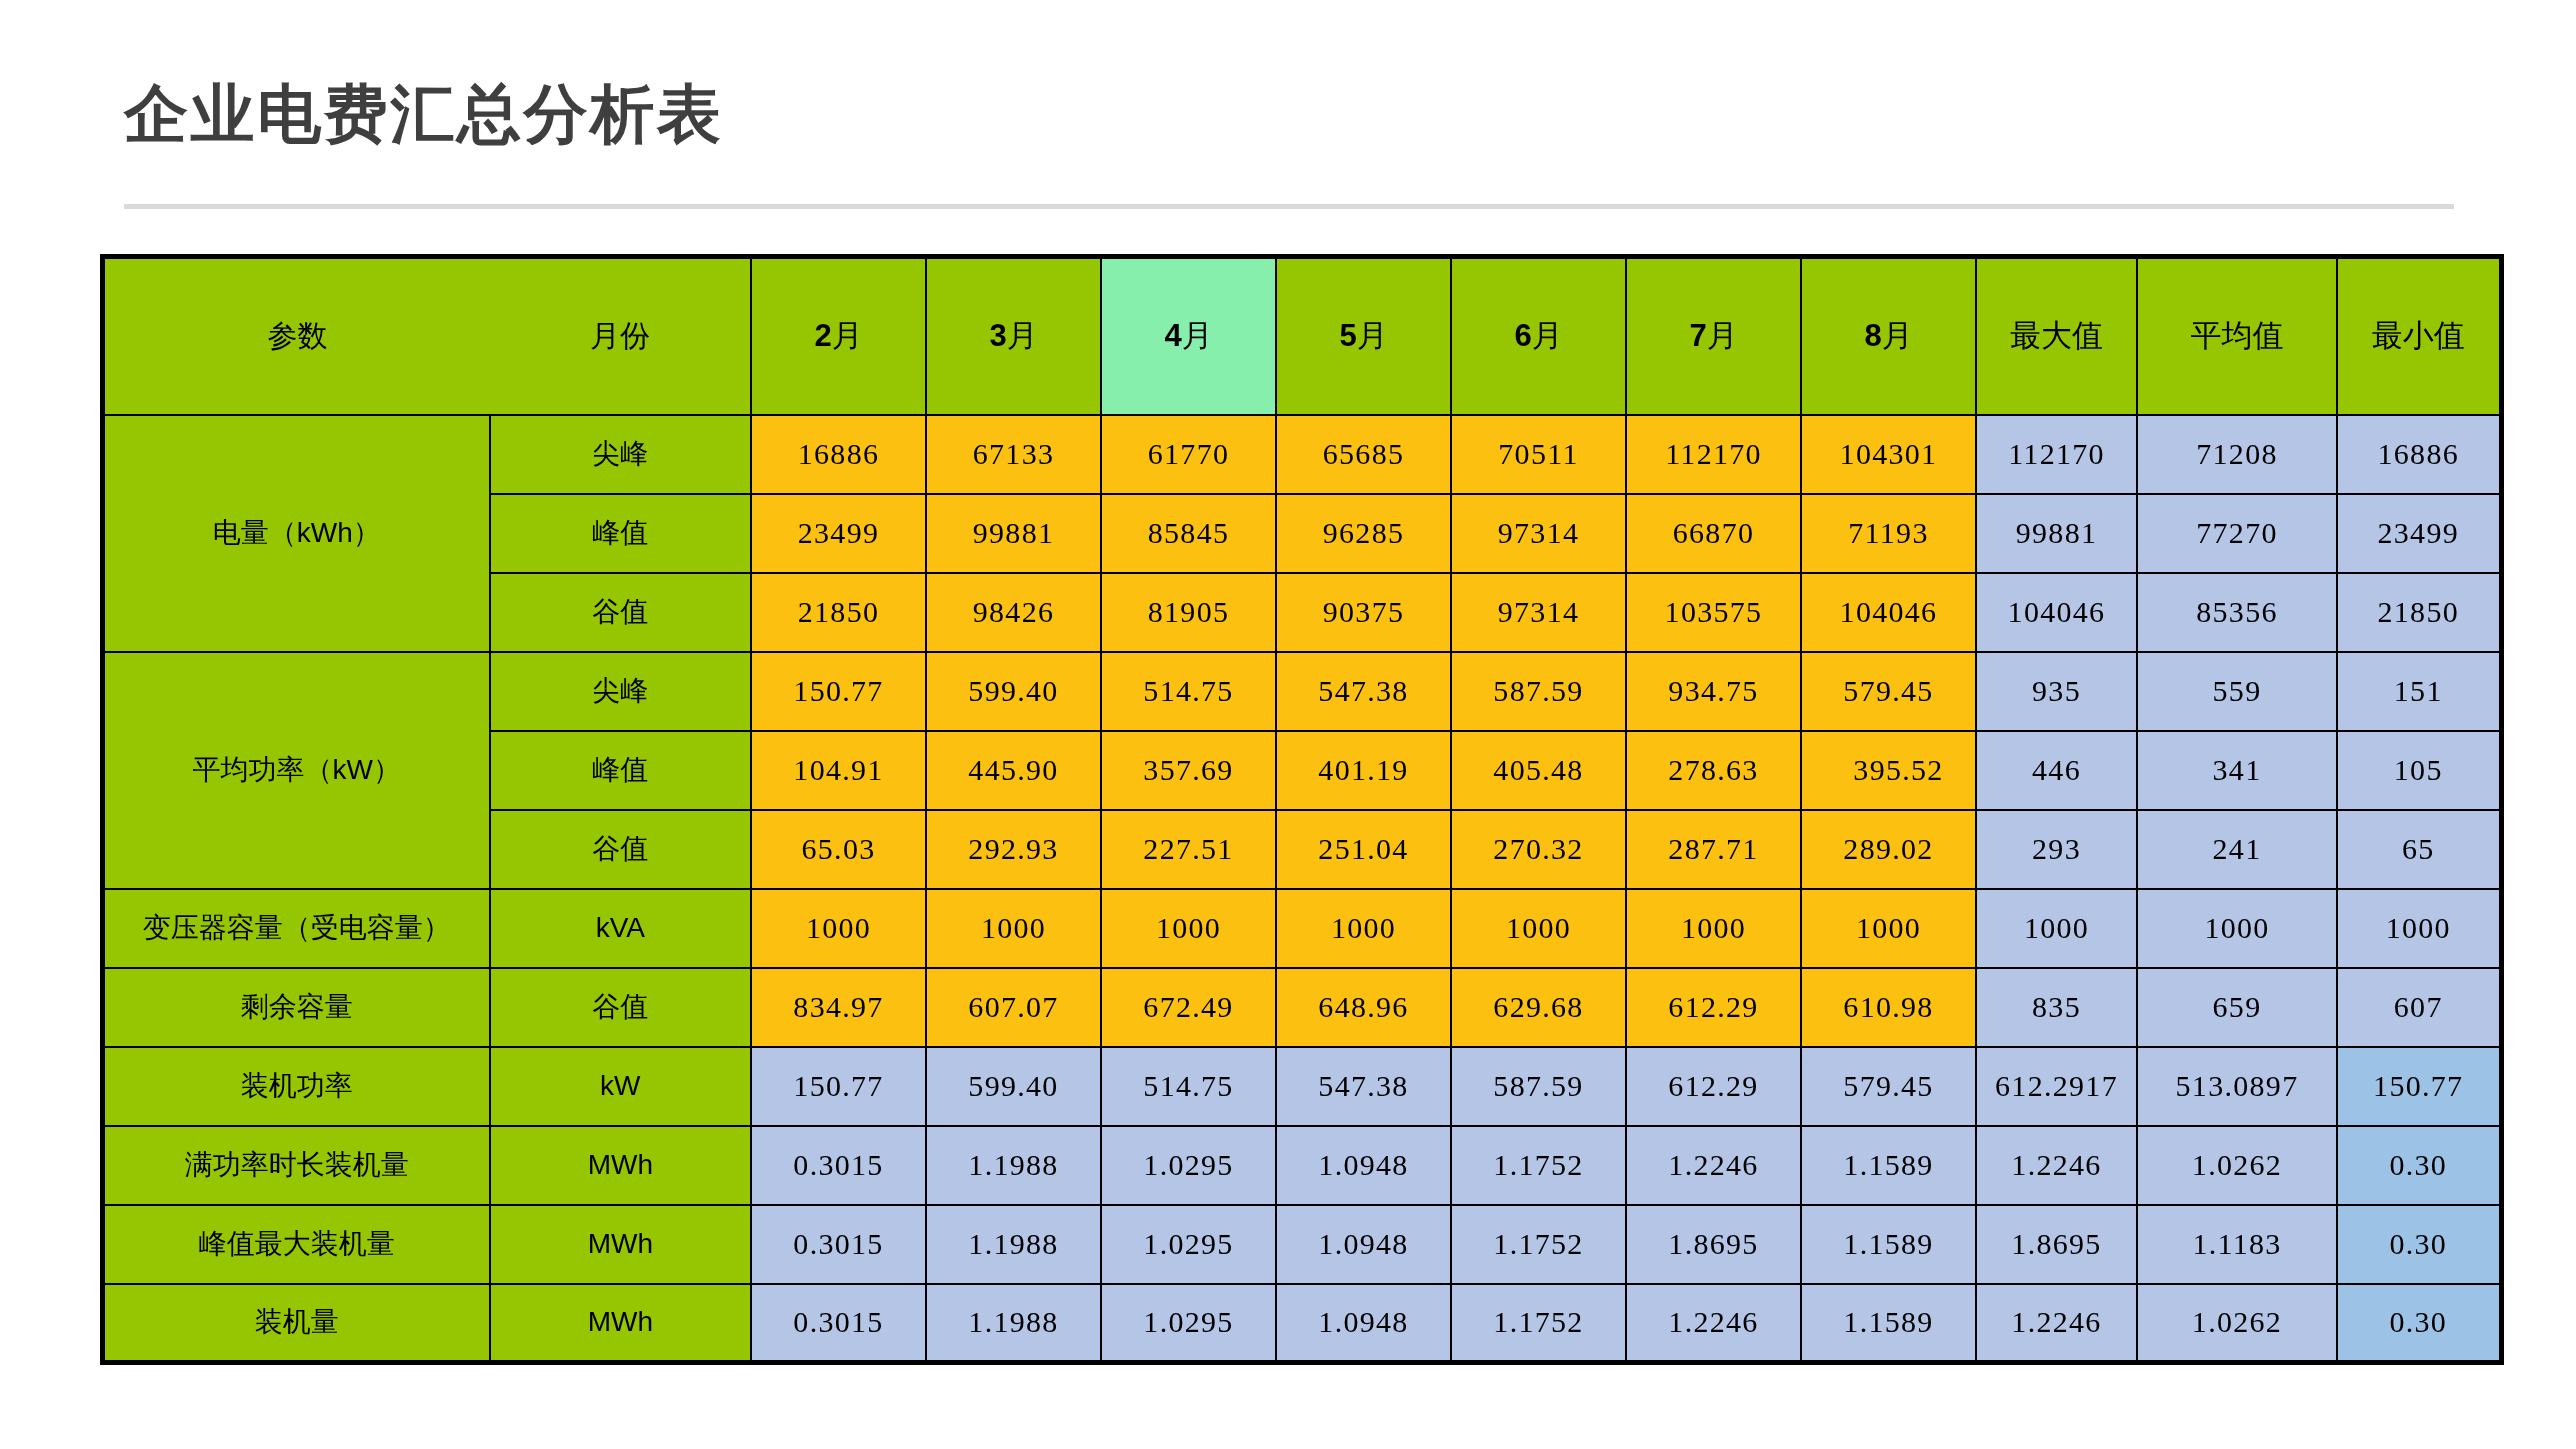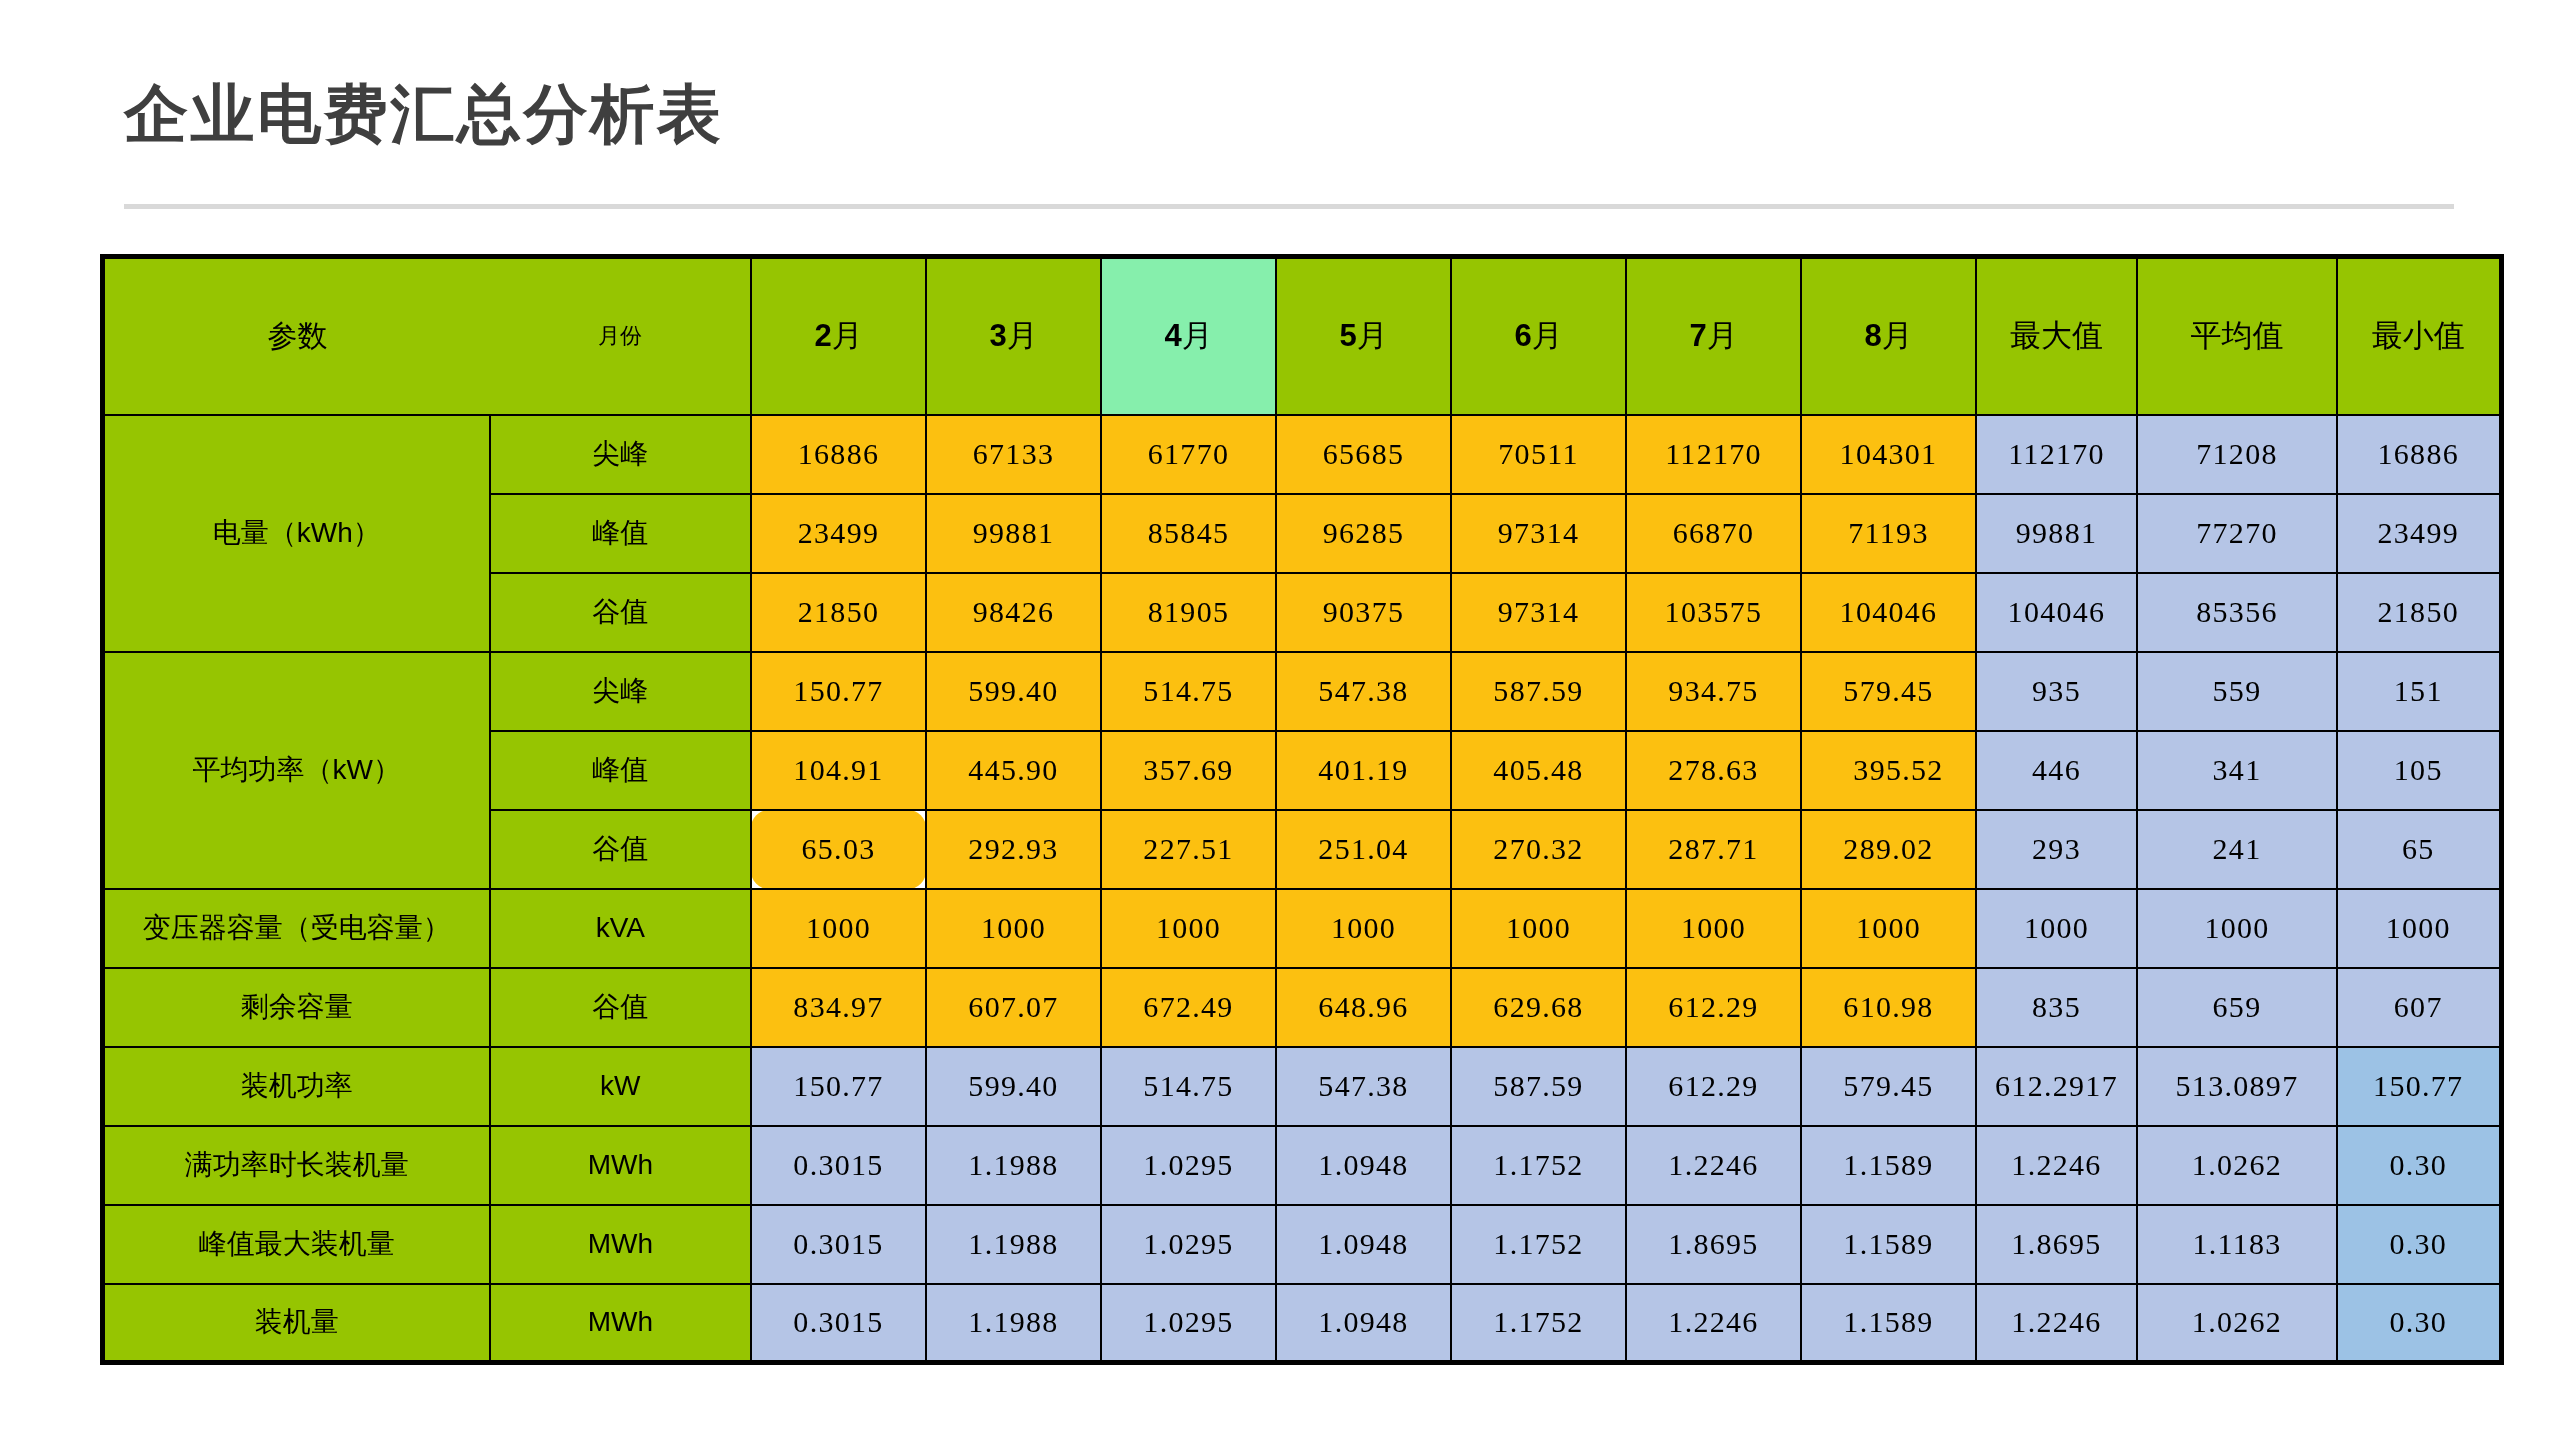--- a/index.html
+++ b/index.html
@@ -25,21 +25,21 @@
   }
   .summary thead tr{height:158px;}
   .summary tbody tr{height:79px;}
   
   th{font-weight:400;}
   .hdr-cjk{font-family:"Liberation Serif","DejaVu Serif",serif;font-size:31px;}
   .month-label{display:block;font-family:"Liberation Serif","DejaVu Serif",serif;font-size:31px;}
   .month-label::first-letter{font-weight:700;font-family:"Liberation Sans",sans-serif;}
   .merged-head{display:flex;align-items:center;height:100%;}
   .merged-head .ph{flex:0 0 385px;font-size:30px;}
-  .merged-head .mh{flex:0 0 260px;font-size:22px;}
+  .merged-head .mh{flex:0 0 260px;font-size:30px;}
   
   .param-cell,.sub-cell{font-size:28px;font-family:"Liberation Sans",sans-serif;}
   .num-cell{font-size:30px;font-family:"Liberation Serif","DejaVu Serif",serif;letter-spacing:1.3px;}
 </style>
 </head>
 <body style="background: rgb(255, 255, 255);">
 
 <div class="page-title" style="color: rgb(63, 63, 63);">企业电费汇总分析表</div>
 <div class="title-divider" style="background: rgb(217, 217, 217);"></div>
 
@@ -155,21 +155,21 @@
         <td class="num-cell" style="background: rgb(252, 192, 16);">401.19</td>
         <td class="num-cell" style="background: rgb(252, 192, 16);">405.48</td>
         <td class="num-cell" style="background: rgb(252, 192, 16);">278.63</td>
         <td class="num-cell" style="background: rgb(252, 192, 16); padding-left: 20px;">395.52</td>
         <td class="num-cell" style="background: rgb(181, 197, 230);">446</td>
         <td class="num-cell" style="background: rgb(181, 197, 230);">341</td>
         <td class="num-cell" style="background: rgb(181, 197, 230);">105</td>
       </tr>
       <tr style="height: 79px;">
         <td class="sub-cell" style="background: rgb(150, 197, 1);">谷值</td>
-        <td class="num-cell" style="background: rgb(252, 192, 16); border-radius: 18px;">65.03</td>
+        <td class="num-cell" style="background: rgb(252, 192, 16);">65.03</td>
         <td class="num-cell" style="background: rgb(252, 192, 16);">292.93</td>
         <td class="num-cell" style="background: rgb(252, 192, 16);">227.51</td>
         <td class="num-cell" style="background: rgb(252, 192, 16); margin-top: 12px;">251.04</td>
         <td class="num-cell" style="background: rgb(252, 192, 16);">270.32</td>
         <td class="num-cell" style="background: rgb(252, 192, 16);">287.71</td>
         <td class="num-cell" style="background: rgb(252, 192, 16);">289.02</td>
         <td class="num-cell" style="background: rgb(181, 197, 230);">293</td>
         <td class="num-cell" style="background: rgb(181, 197, 230);">241</td>
         <td class="num-cell" style="background: rgb(181, 197, 230); text-align: center;">65</td>
       </tr>

